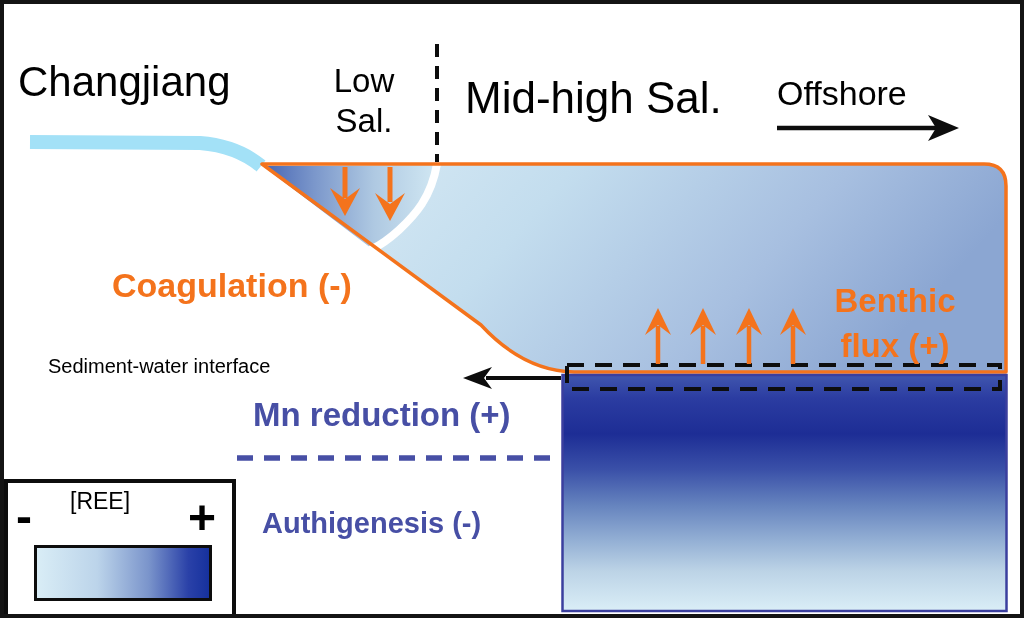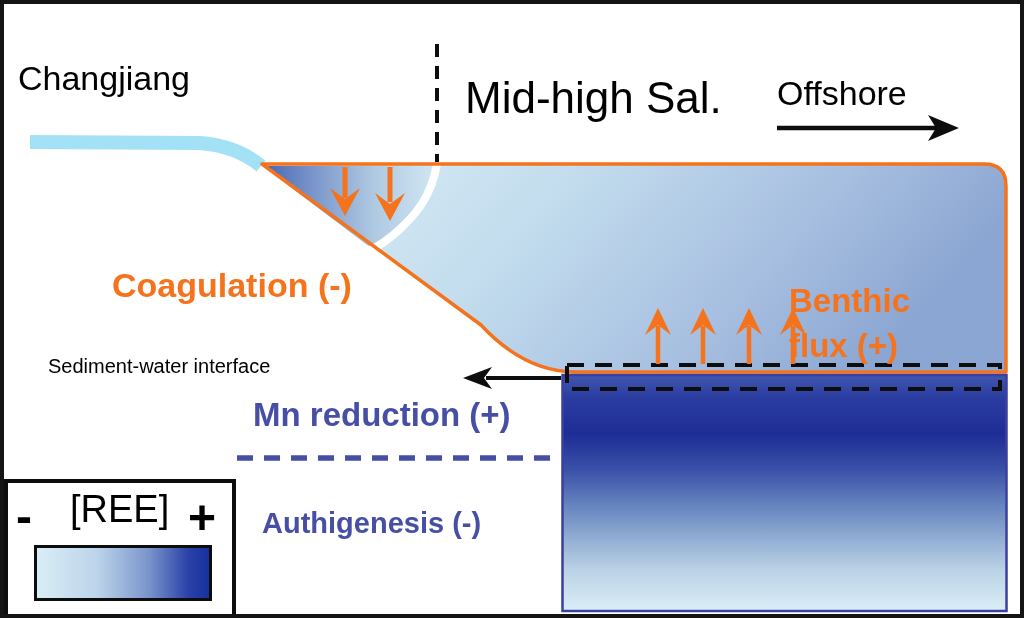--- a/index.html
+++ b/index.html
@@ -11,37 +11,37 @@
   .frame{
     position:absolute;inset:0;border:4px solid #141414;box-sizing:border-box;
     z-index:40;pointer-events:none;
   }
   .scene{position:absolute;left:0;top:0;z-index:1;}
   .lbl{position:absolute;line-height:1;white-space:pre-line;z-index:20;color:var(--label_black,#000);}
   .black{color:var(--label_black,#000);}
   .orange{color:var(--process_orange,#F4731C);font-weight:bold;}
   .purple{color:var(--sediment_purple_text,#474FA5);font-weight:bold;}
 
-  .changjiang{left:18px;top:61px;font-size:34px;}
+  .changjiang{left:18px;top:61px;font-size:42px;}
   .lowsal{left:322px;top:61px;width:84px;text-align:center;font-size:33px;line-height:1.22;}
   .midhigh{left:465px;top:76px;font-size:44px;}
   .offshore{left:777px;top:76px;font-size:34px;}
   .ecs{left:876px;top:186px;font-size:47px;}
   .coagulation{left:112px;top:268px;font-size:34px;}
-  .benthic{left:789px;top:279px;width:150px;font-size:33px;line-height:1.36;}
+  .benthic{left:820px;top:279px;width:150px;text-align:center;font-size:33px;line-height:1.36;}
   .interface{left:48px;top:356px;font-size:20px;font-weight:normal;}
   .mnred{left:253px;top:398px;font-size:33px;}
   .authi{left:262px;top:509px;font-size:29px;}
 
   .legend-box{
     position:absolute;left:4px;top:479px;width:232px;height:139px;
     background:#ffffff;border:4px solid #0d0d0d;box-sizing:border-box;z-index:10;
   }
   .legend-minus{left:16px;top:493px;font-size:48px;font-weight:bold;}
-  .legend-ree{left:70px;top:490px;font-size:38px;}
+  .legend-ree{left:70px;top:490px;font-size:23px;}
   .legend-plus{left:188px;top:494px;font-size:48px;font-weight:bold;}
   .legend-bar{
     position:absolute;left:26px;top:62px;width:178px;height:56px;
     border:3px solid #0d0d0d;box-sizing:border-box;
     background:linear-gradient(90deg,
       var(--legend_scale_light,#D9EDF6) 0%, #BCD4EA 35%, #7A94CB 65%, #2A41A8 88%,
       var(--legend_scale_dark,#16319E) 100%);
   }
 </style>
 </head>
@@ -118,20 +118,22 @@
       <line x1="703" y1="364" x2="703" y2="326" stroke-width="4.5"></line>
       <polygon points="703,308 690,335 703,325 716,335" stroke="none"></polygon>
       <line x1="749" y1="364" x2="749" y2="326" stroke-width="4.5"></line>
       <polygon points="749,308 736,335 749,325 762,335" stroke="none"></polygon>
       <line x1="793" y1="364" x2="793" y2="326" stroke-width="4.5"></line>
       <polygon points="793,308 780,335 793,325 806,335" stroke="none"></polygon>
     </g>
   </svg>
 
   <div class="lbl black changjiang">Changjiang</div>
+  <div class="lbl black lowsal">Low
+Sal.</div>
   <div class="lbl black midhigh">Mid-high Sal.</div>
   <div class="lbl black offshore">Offshore</div>
   <div class="lbl orange coagulation">Coagulation (-)</div>
   <div class="lbl orange benthic">Benthic
 flux (+)</div>
   <div class="lbl black interface">Sediment-water interface</div>
   <div class="lbl purple mnred">Mn reduction (+)</div>
   <div class="lbl purple authi">Authigenesis (-)</div>
 
   <div class="legend-box">

